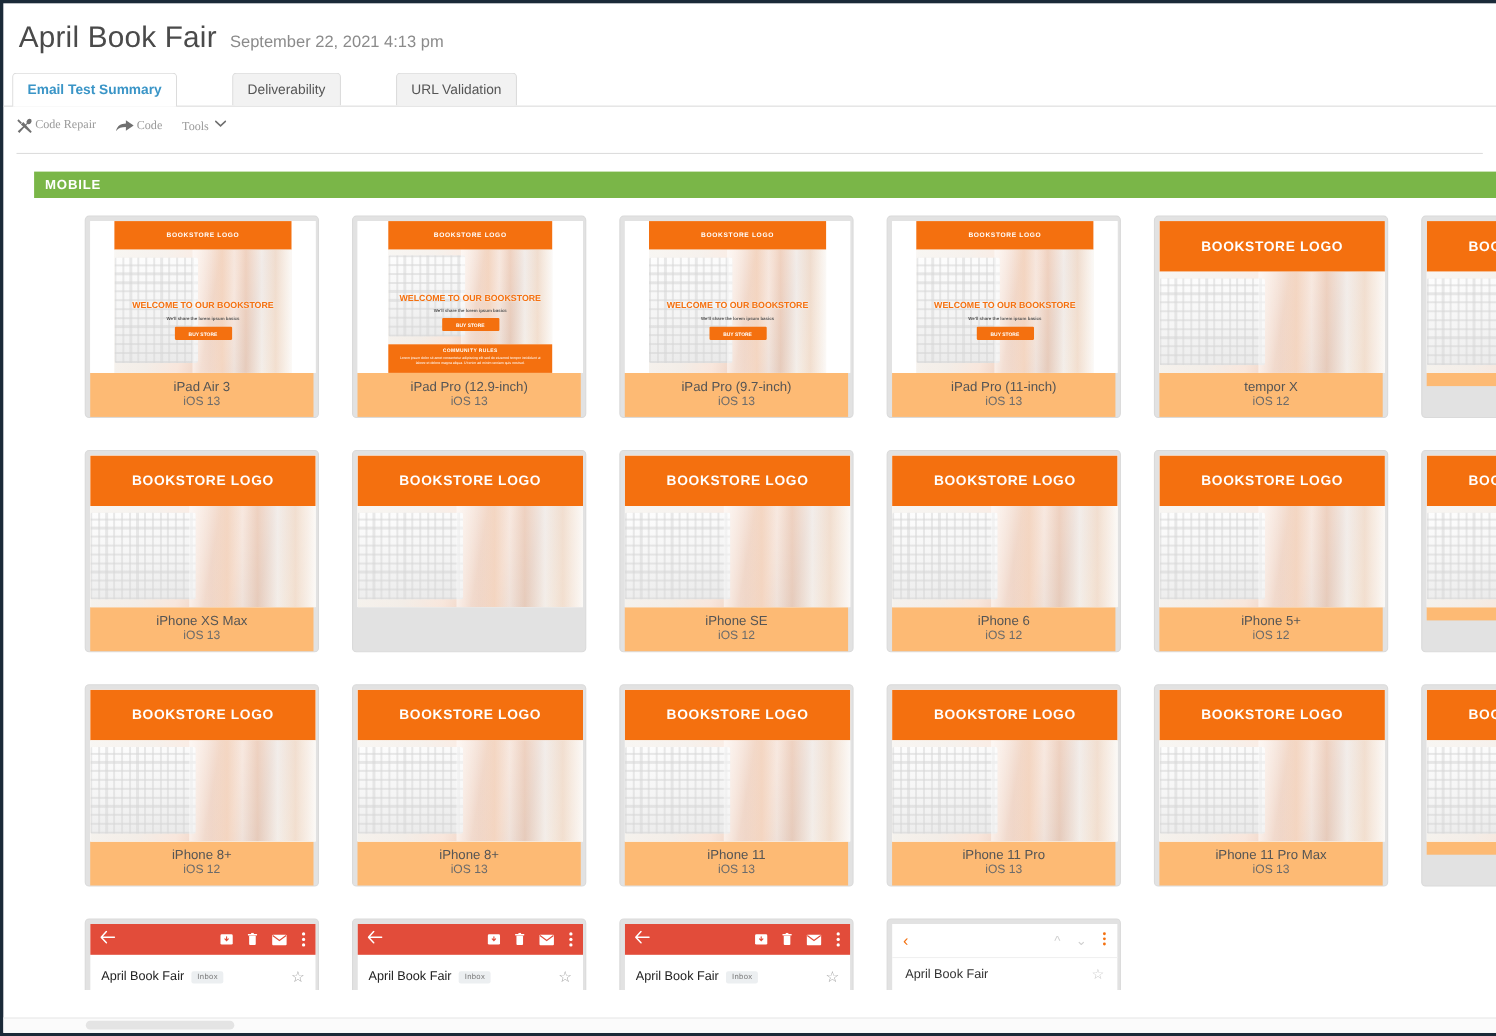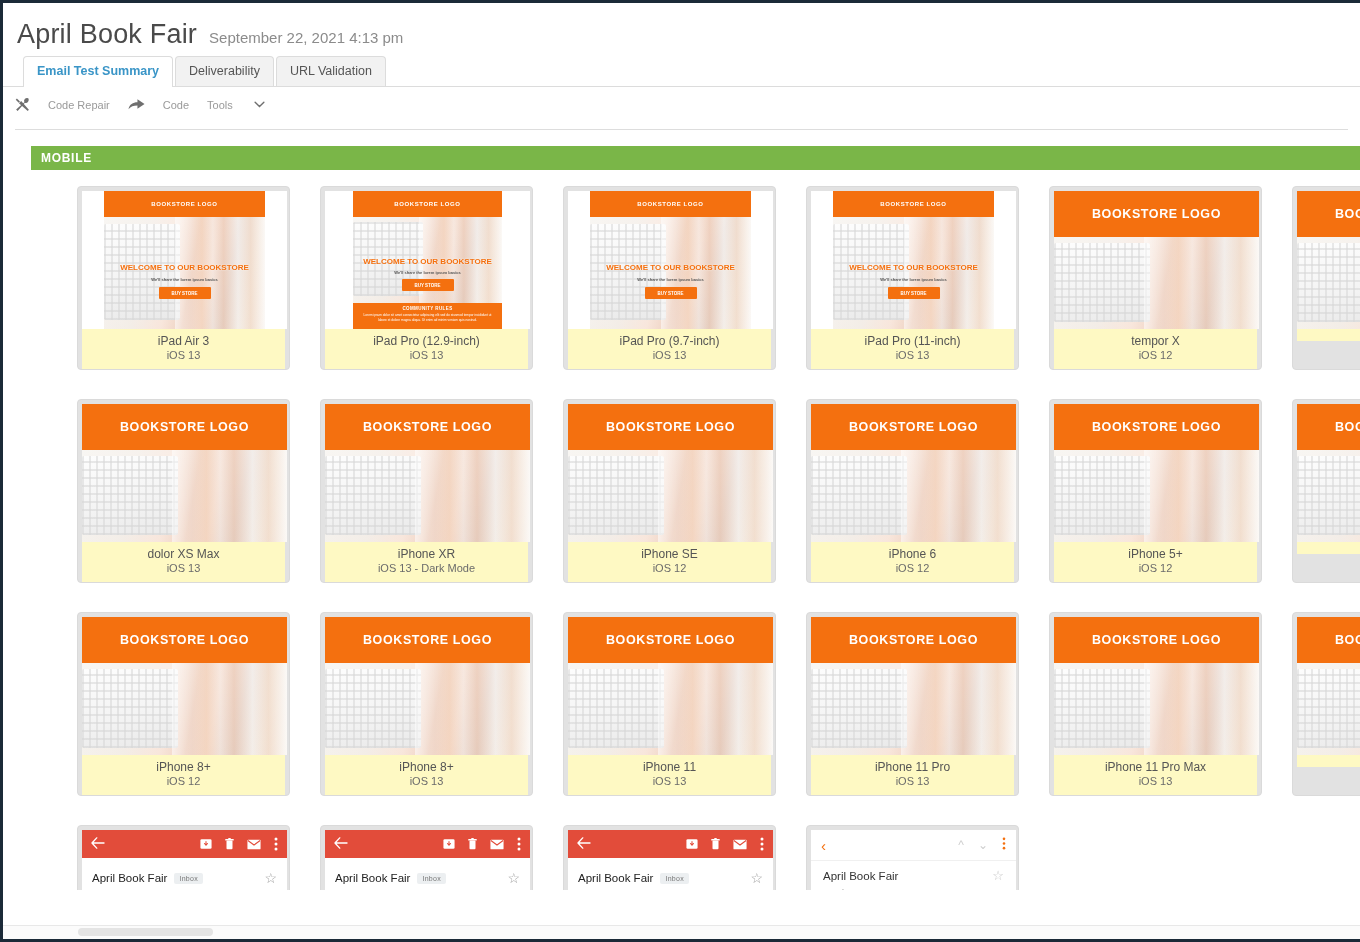--- a/index.html
+++ b/index.html
@@ -29,26 +29,27 @@
     color: #4a4a4a;
     letter-spacing: .2px;
   }
   .page-timestamp {
     font-size: 15px;
     color: #8b8b8b;
   }
 
   
   .tabbar {
-    margin-top: 6px;
-    padding-left: 20px;
+    margin-top: 16px;
+    padding-left: 8px;
     display: flex;
     align-items: flex-end;
     border-bottom: 1px solid #dcdcdc;
     height: 31px;
+    gap: 48px;
   }
   .tab {
     font-size: 12.5px;
     padding: 7px 13px 7px 13px;
     border: 1px solid #dcdcdc;
     border-bottom: none;
     border-radius: 4px 4px 0 0;
     background: #f2f2f2;
     color: #555;
     margin-right: 2px;
@@ -68,25 +69,25 @@
   
   .toolbar {
     display: flex;
     align-items: center;
     gap: 18px;
     padding: 9px 0 10px 12px;
     height: 36px;
   }
   .tool {
     display: flex;
-    align-items: center;
-    gap: 18px;
+    gap: 2px;
     font-size: 11px;
     color: #9a9a9a;
     cursor: pointer;
+    font-family: Liberation Serif, serif;
   }
   .tool svg { display: block; }
   .tool .chev { margin-left: 3px; }
 
   .rule {
     height: 1px;
     background: #dddddd;
     margin: 6px 12px 0 12px;
   }
 
@@ -134,21 +135,21 @@
   .preview {
     width: 205px;
     height: 138px;
     background: #ffffff;
     overflow: hidden;
     position: relative;
   }
   .caption {
     text-align: center;
     padding: 5px 0 7px 0;
-    background: #fef9c3;
+    background: #fdba74;
   }
   .caption .dev {
     display: block;
     font-size: 12px;
     color: #555555;
     line-height: 14px;
   }
   .caption .os {
     display: block;
     font-size: 11px;
@@ -434,36 +435,32 @@
       <div class="card">
         <div class="preview">
   <div class="em">
     <div class="em-logo" style="height:46px;font-size:12.5px;">
       <span>BOOKSTORE LOGO</span>
     </div>
     <div class="photo" style="height:92px;"></div>
   </div>
         </div>
         <div class="caption">
-          <span class="dev">dolor XS Max</span>
-          <span class="os">iOS 13</span>
-        </div>
-      </div>
-      <div class="card">
-        <div class="preview">
-  <div class="em">
-    <div class="em-logo" style="height:46px;font-size:12.5px;">
-      <span>BOOKSTORE LOGO</span>
-    </div>
-    <div class="photo" style="height:92px;"></div>
-  </div>
-        </div>
-        <div class="caption">
-          <span class="dev">iPhone XR</span>
-          <span class="os">iOS 13 - Dark Mode</span>
+          <span class="dev">iPhone XS Max</span>
+          <span class="os">iOS 13</span>
+        </div>
+      </div>
+      <div class="card">
+        <div class="preview">
+  <div class="em">
+    <div class="em-logo" style="height:46px;font-size:12.5px;">
+      <span>BOOKSTORE LOGO</span>
+    </div>
+    <div class="photo" style="height:92px;"></div>
+  </div>
         </div>
       </div>
       <div class="card">
         <div class="preview">
   <div class="em">
     <div class="em-logo" style="height:46px;font-size:12.5px;">
       <span>BOOKSTORE LOGO</span>
     </div>
     <div class="photo" style="height:92px;"></div>
   </div>

